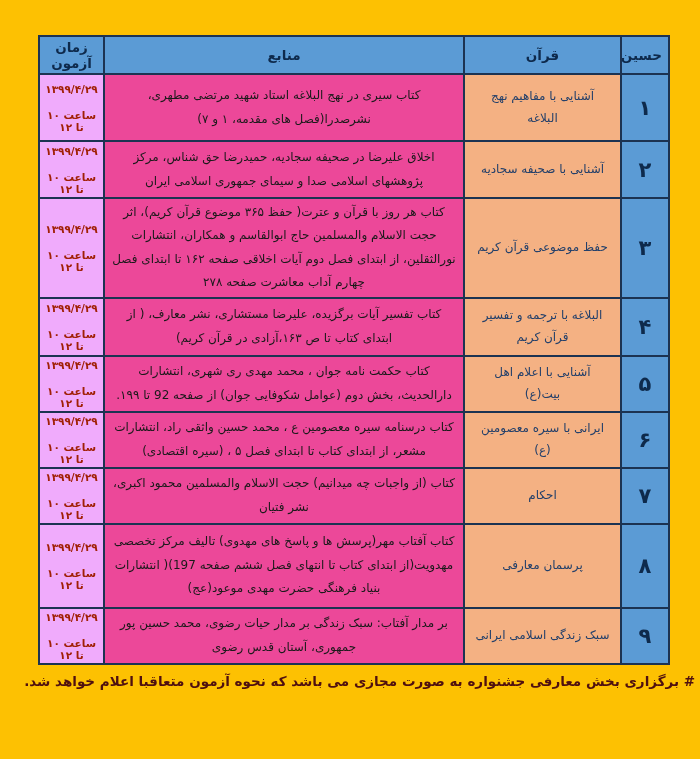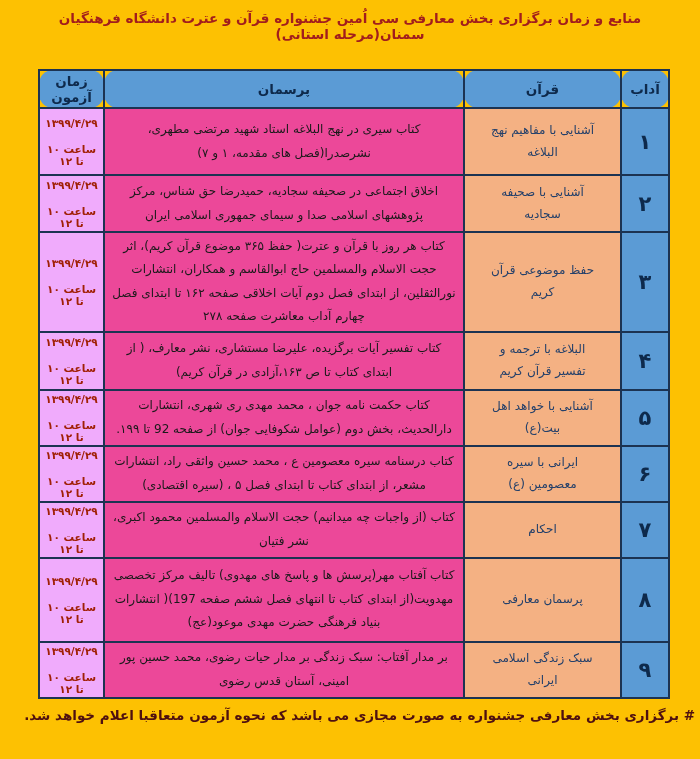--- a/index.html
+++ b/index.html
@@ -29,34 +29,33 @@
     vertical-align:middle;
     padding:2px 6px;
     overflow:hidden;
   }
   thead tr{height:37px;}
   th{
     background:#5B9BD5;
     color:#0E2A4C;
     font-size:13.5px;
     font-weight:bold;
-    border-radius:14px;
   }
   td.radif{
     background:#5B9BD5;
     color:#0E2A4C;
     font-size:21px;
     font-weight:bold;
   }
   td.reshteh{
     background:#F4B183;
     color:#24406A;
     font-size:12px;
     line-height:1.8;
-    padding:2px 21px;
+    padding:2px 10px;
   }
   td.manabe{
     background:#ec4899;
     color:#1A1A1A;
     font-size:12px;
     line-height:1.95;
   }
   td.zaman{
     background:#f0abfc;
     color:#A02005;
@@ -82,52 +81,51 @@
     color:#4F1010;
     font-weight:bold;
     font-size:13.5px;
   }
 </style>
 </head>
 <body>
 
 <div class="page">
 
-  <div class="title">منابع و زمان برگزاری بخش معارفی سی اُمین جشنواره قرآن و عترت دانشگاه فرهنگیان سمنان(مرحله استانی)</div>
 
   <table class="sources">
     <colgroup>
       <col style="width:48px">
       <col style="width:157px">
       <col style="width:360px">
       <col style="width:65px">
     </colgroup>
     <thead>
       <tr>
-        <th>آداب</th>
+        <th>حسین</th>
         <th>قرآن</th>
-        <th>پرسمان</th>
+        <th>منابع</th>
         <th>زمان آزمون</th>
       </tr>
     </thead>
     <tbody id="rows-body">
   <tr>
     <td class="radif">۱</td>
     <td class="reshteh">آشنایی با مفاهیم نهج البلاغه</td>
     <td class="manabe">کتاب سیری در نهج البلاغه استاد شهید مرتضی مطهری، نشرصدرا(فصل های مقدمه، ۱ و ۷)</td>
     <td class="zaman">
       <div class="zaman-date">۱۳۹۹/۴/۲۹</div>
       <div class="zaman-hours">ساعت ۱۰ تا ۱۲</div>
     </td>
   </tr>
 
   <tr>
     <td class="radif">۲</td>
     <td class="reshteh">آشنایی با صحیفه سجادیه</td>
-    <td class="manabe">اخلاق اجتماعی در صحیفه سجادیه، حمیدرضا حق شناس، مرکز پژوهشهای اسلامی صدا و سیمای جمهوری اسلامی ایران</td>
+    <td class="manabe">اخلاق علیرضا در صحیفه سجادیه، حمیدرضا حق شناس، مرکز پژوهشهای اسلامی صدا و سیمای جمهوری اسلامی ایران</td>
     <td class="zaman">
       <div class="zaman-date">۱۳۹۹/۴/۲۹</div>
       <div class="zaman-hours">ساعت ۱۰ تا ۱۲</div>
     </td>
   </tr>
 
   <tr>
     <td class="radif">۳</td>
     <td class="reshteh">حفظ موضوعی قرآن کریم</td>
     <td class="manabe">کتاب هر روز با قرآن و عترت( حفظ ۳۶۵ موضوع قرآن کریم)، اثر حجت الاسلام والمسلمین حاج ابوالقاسم و همکاران، انتشارات نورالثقلین، از ابتدای فصل دوم آیات اخلاقی صفحه ۱۶۲ تا ابتدای فصل چهارم آداب معاشرت صفحه ۲۷۸</td>
@@ -142,21 +140,21 @@
     <td class="reshteh">البلاغه با ترجمه و تفسیر قرآن کریم</td>
     <td class="manabe">کتاب تفسیر آیات برگزیده، علیرضا مستشاری، نشر معارف، ( از ابتدای کتاب تا ص ۱۶۳،آزادی در قرآن کریم)</td>
     <td class="zaman">
       <div class="zaman-date">۱۳۹۹/۴/۲۹</div>
       <div class="zaman-hours">ساعت ۱۰ تا ۱۲</div>
     </td>
   </tr>
 
   <tr>
     <td class="radif">۵</td>
-    <td class="reshteh">آشنایی با خواهد اهل بیت(ع)</td>
+    <td class="reshteh">آشنایی با اعلام اهل بیت(ع)</td>
     <td class="manabe">کتاب حکمت نامه جوان ، محمد مهدی ری شهری، انتشارات دارالحدیث، بخش دوم (عوامل شکوفایی جوان) از صفحه 92 تا ۱۹۹.</td>
     <td class="zaman">
       <div class="zaman-date">۱۳۹۹/۴/۲۹</div>
       <div class="zaman-hours">ساعت ۱۰ تا ۱۲</div>
     </td>
   </tr>
 
   <tr>
     <td class="radif">۶</td>
     <td class="reshteh">ایرانی با سیره معصومین (ع)</td>
@@ -183,21 +181,21 @@
     <td class="manabe">کتاب آفتاب مهر(پرسش ها و پاسخ های مهدوی) تالیف مرکز تخصصی مهدویت(از ابتدای کتاب تا انتهای فصل ششم صفحه 197)( انتشارات بنیاد فرهنگی حضرت مهدی موعود(عج)</td>
     <td class="zaman">
       <div class="zaman-date">۱۳۹۹/۴/۲۹</div>
       <div class="zaman-hours">ساعت ۱۰ تا ۱۲</div>
     </td>
   </tr>
 
   <tr>
     <td class="radif">۹</td>
     <td class="reshteh">سبک زندگی اسلامی ایرانی</td>
-    <td class="manabe">بر مدار آفتاب: سبک زندگی بر مدار حیات رضوی، محمد حسین پور امینی، آستان قدس رضوی</td>
+    <td class="manabe">بر مدار آفتاب: سبک زندگی بر مدار حیات رضوی، محمد حسین پور جمهوری، آستان قدس رضوی</td>
     <td class="zaman">
       <div class="zaman-date">۱۳۹۹/۴/۲۹</div>
       <div class="zaman-hours">ساعت ۱۰ تا ۱۲</div>
     </td>
   </tr>
 </tbody>
   </table>
 
   <div class="footnotes">
     <div class="fn fn1"># برگزاری بخش معارفی جشنواره به صورت مجازی می باشد که نحوه آزمون متعاقبا اعلام خواهد شد.</div>

